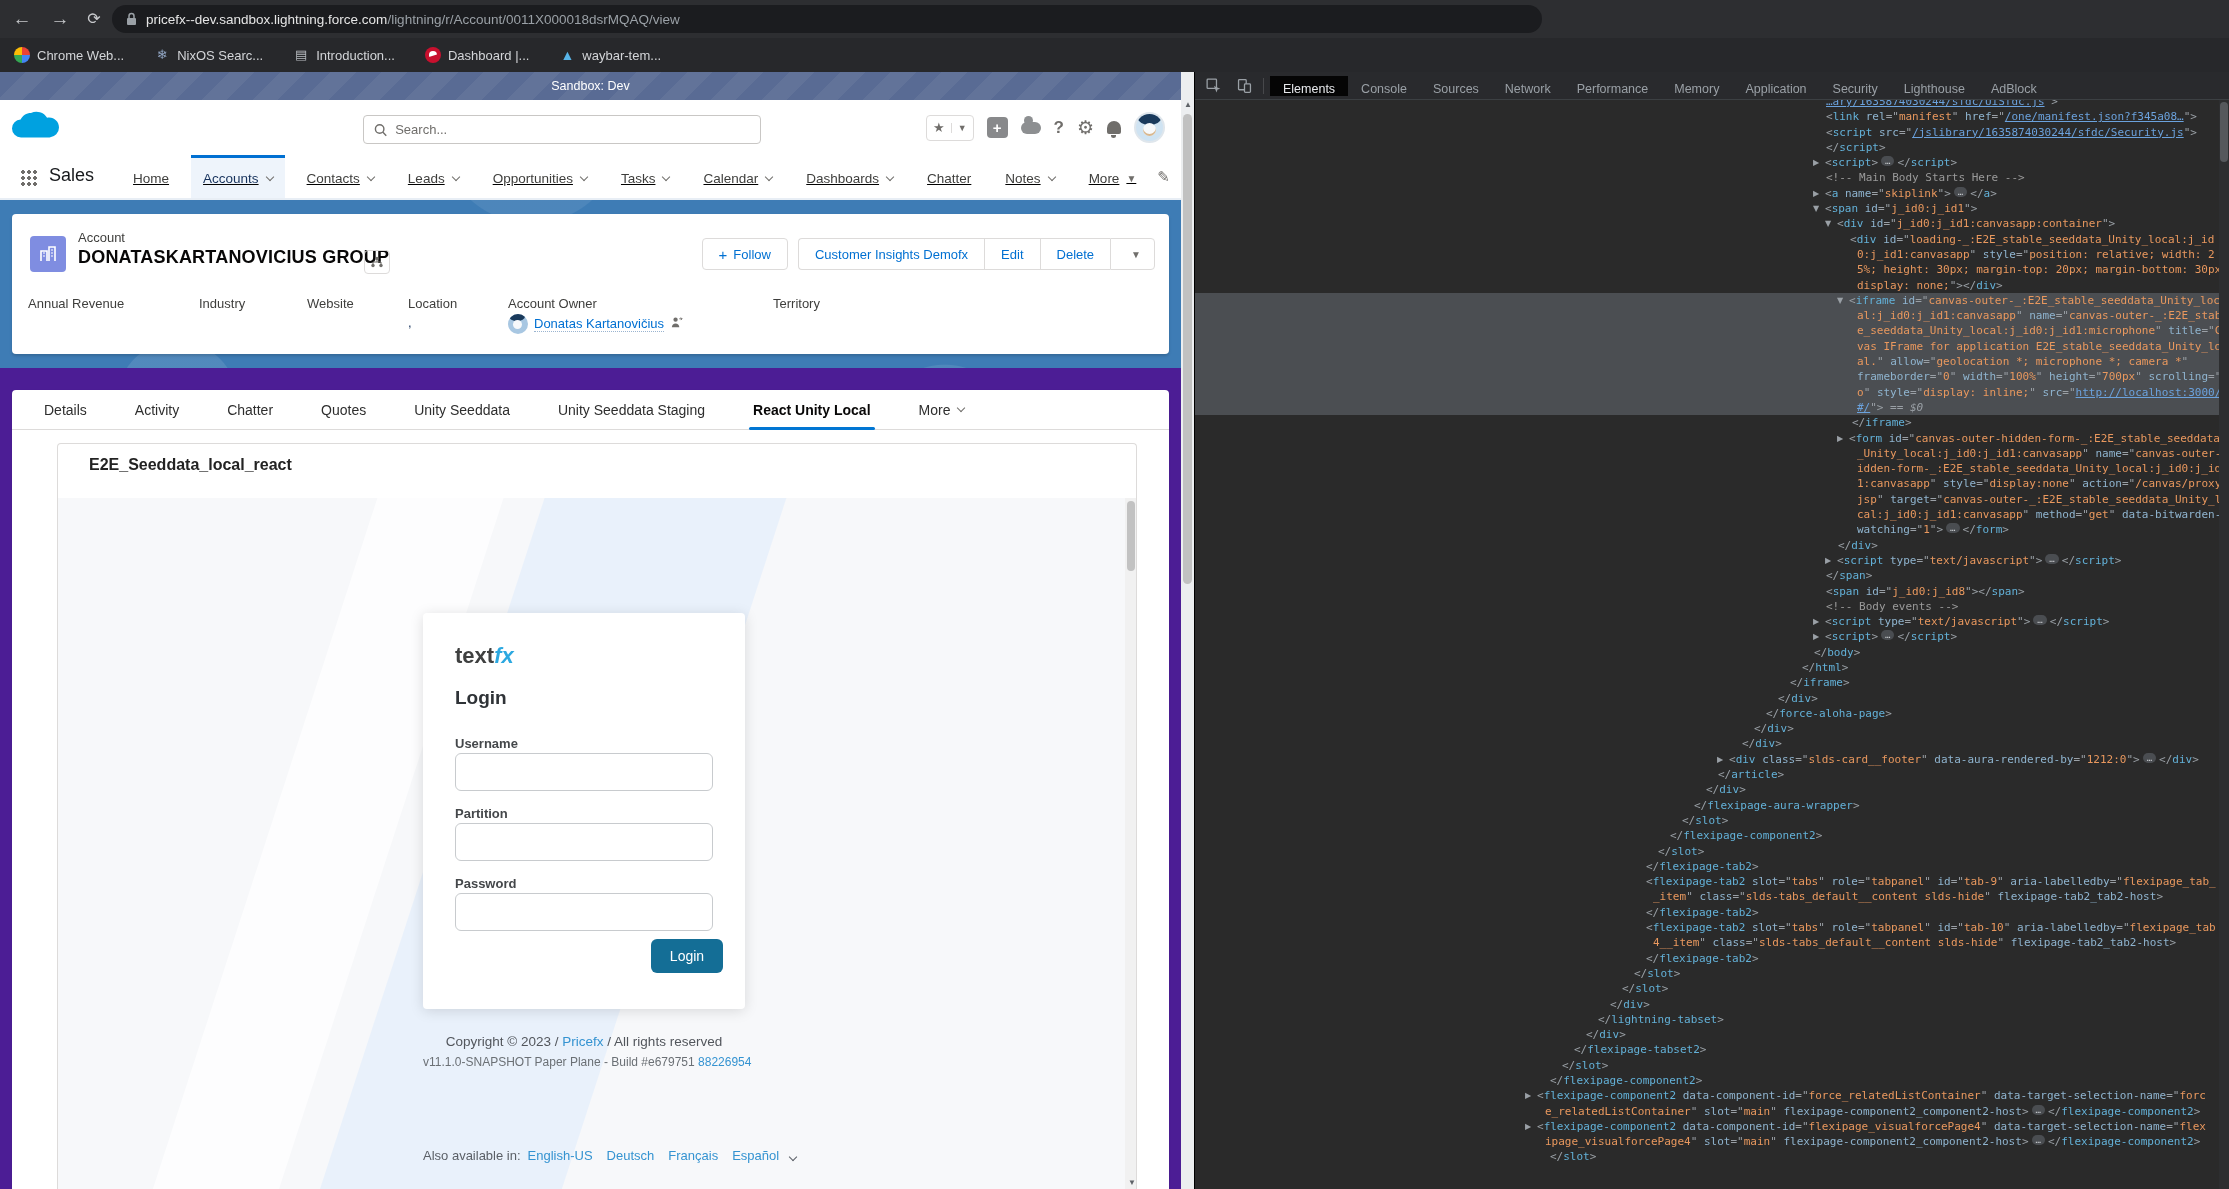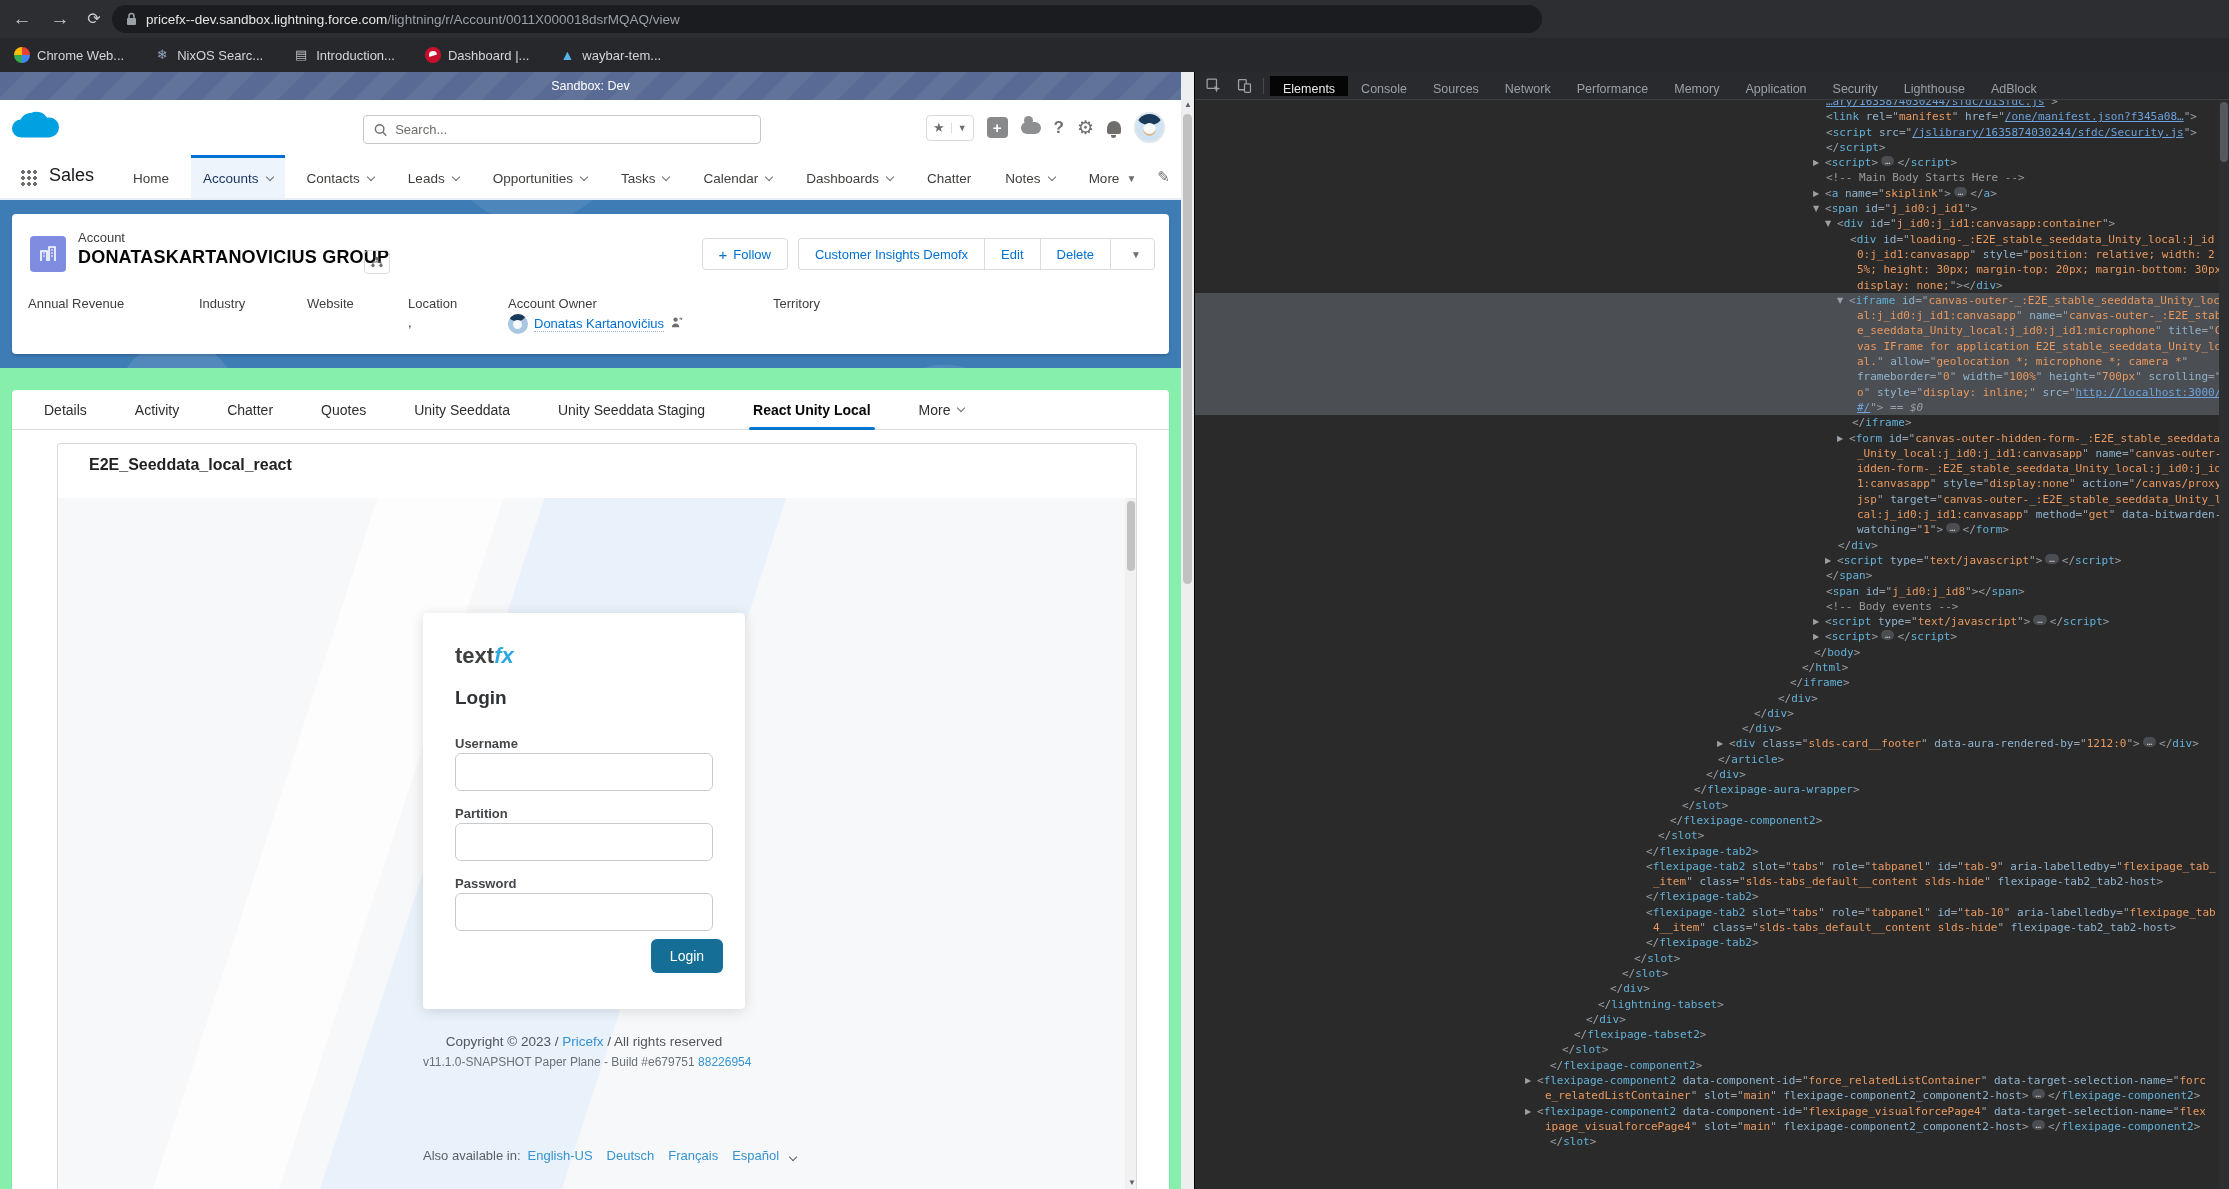--- a/index.html
+++ b/index.html
@@ -20,21 +20,21 @@
   .bm-item { display:flex; align-items:center; gap:7px; color:#d3d5d8; font-size:13px; }
   .bm-ico { width:16px; height:16px; display:inline-flex; align-items:center; justify-content:center; font-size:13px; line-height:16px; }
   .fv-chrome-store { border-radius:50%; background:conic-gradient(#ea4335 0 25%, #4285f4 25% 50%, #34a853 50% 75%, #fbbc05 75%); }
   .fv-nixos { color:#8fa3c0; }
   .fv-book { color:#b9bdc2; }
   .fv-dashboard { border-radius:50%; background:#c8102e; position:relative; }
   .fv-dashboard::after { content:""; position:absolute; left:4px; top:4px; width:8px; height:8px; border-radius:50%; background:#fff; clip-path:polygon(0 0,100% 0,100% 45%,0 75%); }
   .fv-waybar { color:#58b5e8; font-size:14px; }
 
   
-  .sf { position:absolute; left:0; top:72px; width:1181px; height:1117px; background:#86efac; overflow:hidden; }
+  .sf { position:absolute; left:0; top:72px; width:1181px; height:1117px; background:#4c1d95; overflow:hidden; }
   .sandbox { position:absolute; left:0; top:0; width:100%; height:28px;
      background:repeating-linear-gradient(135deg,#596b94 0 18px,#627399 18px 36px);
      color:#fff; font-size:12.5px; text-align:center; line-height:28px; }
   .sf-header { position:absolute; left:0; top:28px; width:100%; height:55px; background:#fff; }
   .sf-logo { position:absolute; left:10px; top:9px; }
   .sf-search { position:absolute; left:363px; top:15px; width:398px; height:29px; border:1px solid #c9c7c5; border-radius:4px; background:#fff; display:flex; align-items:center; padding:0 10px; gap:8px; }
   .sf-search input { border:none; outline:none; width:100%; font-size:13px; color:#444; background:transparent; font-family:inherit; }
   .sf-search input::placeholder { color:#706e6b; }
   .hdr-icons { position:absolute; right:16px; top:0; height:55px; display:flex; align-items:center; gap:13px; }
   .star-pill { display:flex; align-items:center; border:1px solid #dddbda; border-radius:4px; height:26px; }
@@ -47,21 +47,21 @@
   .bellic { width:14px; height:13px; background:#706e6b; border-radius:7px 7px 2px 2px; position:relative; }
   .bellic::after { content:""; position:absolute; left:4px; bottom:-4px; width:5px; height:3px; border-radius:0 0 4px 4px; background:#706e6b; }
   .avatar { width:31px; height:31px; border-radius:50%; background:#cfe3f2; border:2px solid #dfe6ec; position:relative; overflow:hidden; }
   .avatar::before { content:""; position:absolute; left:2px; top:-3px; width:23px; height:14px; border-radius:50%; background:#1a3a5c; }
   .avatar::after { content:""; position:absolute; left:7px; top:9px; width:13px; height:13px; border-radius:50%; background:#f7f9fb; box-shadow:inset 0 -2px 0 #d8b78e; }
 
   .sf-nav { position:absolute; left:0; top:83px; width:100%; height:45px; background:#fff; border-bottom:2px solid #e8eef5; display:flex; align-items:stretch; }
   .waffle { width:17px; height:17px; margin:14px 0 0 20px;
      background-image:radial-gradient(#706e6b 1.7px, transparent 2px); background-size:6px 6px; }
   .app-name { font-size:18px; color:#16181b; margin:10px 22px 0 12px; }
-  .nav-tabs { display:flex; align-items:stretch; }
+  .nav-tabs { display:flex; align-items:stretch;text-decoration:underline; }
   .nav-tab { display:flex; align-items:center; padding:0 12px; margin:0 5px; font-size:13.5px; color:#3e3e3c; border-top:3px solid transparent; }
   .nav-tab.active { background:#eef4fb; border-top:3px solid #0070d2; color:#16325c; }
   .chev { width:6px; height:6px; border-right:1.5px solid #706e6b; border-bottom:1.5px solid #706e6b; transform:rotate(45deg); display:inline-block; margin-left:8px; margin-top:-3px; }
   .caret { color:#706e6b; font-size:10px; margin-left:7px; }
   .pencil { color:#706e6b; font-size:15px; align-self:center; margin-left:4px; }
 
   .banner { position:absolute; left:0; top:128px; width:100%; height:168px; background:#3e7cb5;
      background-image:radial-gradient(circle at 15% 120%, rgba(255,255,255,.10) 0 60px, transparent 61px),
                       radial-gradient(circle at 45% -40%, rgba(255,255,255,.08) 0 90px, transparent 91px),
                       radial-gradient(circle at 80% 140%, rgba(255,255,255,.09) 0 70px, transparent 71px); }
@@ -419,20 +419,21 @@
           <div class="crow" style="padding-left: 643px;"><span class="tk-w">▶</span><span class="tk-p">&lt;</span><span class="tk-g">script</span><span class="tk-x"> </span><span class="tk-a">type</span><span class="tk-p">="</span><span class="tk-v">text/javascript</span><span class="tk-p">"&gt;</span><span class="tk-e">…</span><span class="tk-p">&lt;/</span><span class="tk-g">script</span><span class="tk-p">&gt;</span></div>
           <div class="crow" style="padding-left: 631px;"><span class="tk-p">&lt;/</span><span class="tk-g">span</span><span class="tk-p">&gt;</span></div>
           <div class="crow" style="padding-left: 631px;"><span class="tk-p">&lt;</span><span class="tk-g">span</span><span class="tk-x"> </span><span class="tk-a">id</span><span class="tk-p">="</span><span class="tk-v">j_id0:j_id8</span><span class="tk-p">"&gt;</span><span class="tk-p">&lt;/</span><span class="tk-g">span</span><span class="tk-p">&gt;</span></div>
           <div class="crow" style="padding-left: 631px;"><span class="tk-c">&lt;!-- Body events --&gt;</span></div>
           <div class="crow" style="padding-left: 631px;"><span class="tk-w">▶</span><span class="tk-p">&lt;</span><span class="tk-g">script</span><span class="tk-x"> </span><span class="tk-a">type</span><span class="tk-p">="</span><span class="tk-v">text/javascript</span><span class="tk-p">"&gt;</span><span class="tk-e">…</span><span class="tk-p">&lt;/</span><span class="tk-g">script</span><span class="tk-p">&gt;</span></div>
           <div class="crow" style="padding-left: 631px;"><span class="tk-w">▶</span><span class="tk-p">&lt;</span><span class="tk-g">script</span><span class="tk-p">&gt;</span><span class="tk-e">…</span><span class="tk-p">&lt;/</span><span class="tk-g">script</span><span class="tk-p">&gt;</span></div>
           <div class="crow" style="padding-left: 619px;"><span class="tk-p">&lt;/</span><span class="tk-g">body</span><span class="tk-p">&gt;</span></div>
           <div class="crow" style="padding-left: 607px;"><span class="tk-p">&lt;/</span><span class="tk-g">html</span><span class="tk-p">&gt;</span></div>
           <div class="crow" style="padding-left: 595px;"><span class="tk-p">&lt;/</span><span class="tk-g">iframe</span><span class="tk-p">&gt;</span></div>
           <div class="crow" style="padding-left: 583px;"><span class="tk-p">&lt;/</span><span class="tk-g">div</span><span class="tk-p">&gt;</span></div>
+          <div class="crow" style="padding-left: 571px;"><span class="tk-p">&lt;/</span><span class="tk-g">force-aloha-page</span><span class="tk-p">&gt;</span></div>
           <div class="crow" style="padding-left: 559px;"><span class="tk-p">&lt;/</span><span class="tk-g">div</span><span class="tk-p">&gt;</span></div>
           <div class="crow" style="padding-left: 547px;"><span class="tk-p">&lt;/</span><span class="tk-g">div</span><span class="tk-p">&gt;</span></div>
           <div class="crow" style="padding-left: 535px;"><span class="tk-w">▶</span><span class="tk-p">&lt;</span><span class="tk-g">div</span><span class="tk-x"> </span><span class="tk-a">class</span><span class="tk-p">="</span><span class="tk-v">slds-card__footer</span><span class="tk-p">" </span><span class="tk-a">data-aura-rendered-by</span><span class="tk-p">="</span><span class="tk-v">1212:0</span><span class="tk-p">"&gt;</span><span class="tk-e">…</span><span class="tk-p">&lt;/</span><span class="tk-g">div</span><span class="tk-p">&gt;</span></div>
           <div class="crow" style="padding-left: 523px;"><span class="tk-p">&lt;/</span><span class="tk-g">article</span><span class="tk-p">&gt;</span></div>
           <div class="crow" style="padding-left: 511px;"><span class="tk-p">&lt;/</span><span class="tk-g">div</span><span class="tk-p">&gt;</span></div>
           <div class="crow" style="padding-left: 499px;"><span class="tk-p">&lt;/</span><span class="tk-g">flexipage-aura-wrapper</span><span class="tk-p">&gt;</span></div>
           <div class="crow" style="padding-left: 487px;"><span class="tk-p">&lt;/</span><span class="tk-g">slot</span><span class="tk-p">&gt;</span></div>
           <div class="crow" style="padding-left: 475px;"><span class="tk-p">&lt;/</span><span class="tk-g">flexipage-component2</span><span class="tk-p">&gt;</span></div>
           <div class="crow" style="padding-left: 463px;"><span class="tk-p">&lt;/</span><span class="tk-g">slot</span><span class="tk-p">&gt;</span></div>
           <div class="crow" style="padding-left: 451px;"><span class="tk-p">&lt;/</span><span class="tk-g">flexipage-tab2</span><span class="tk-p">&gt;</span></div>

